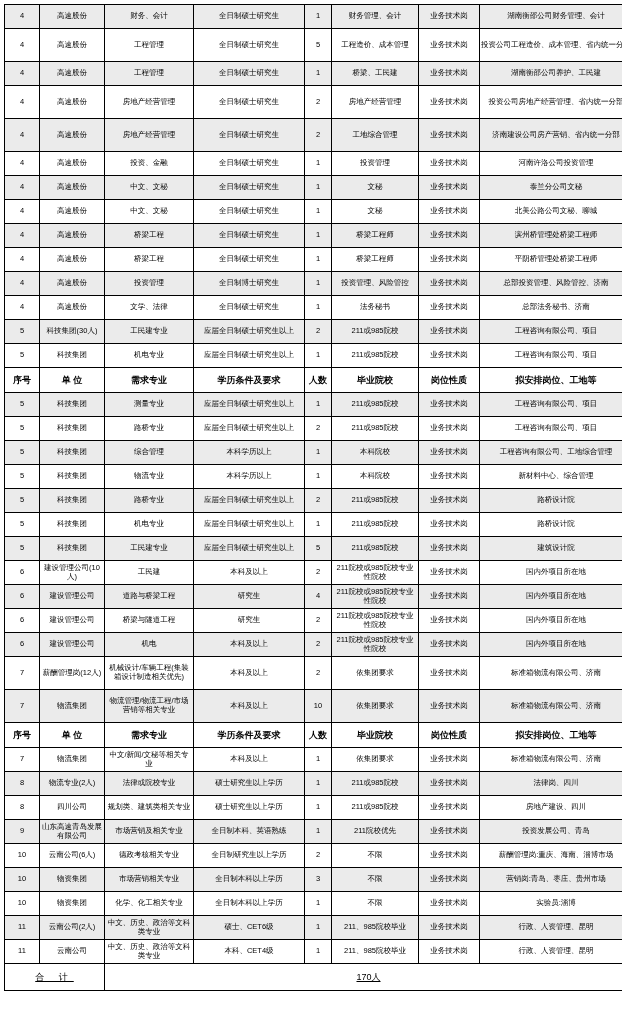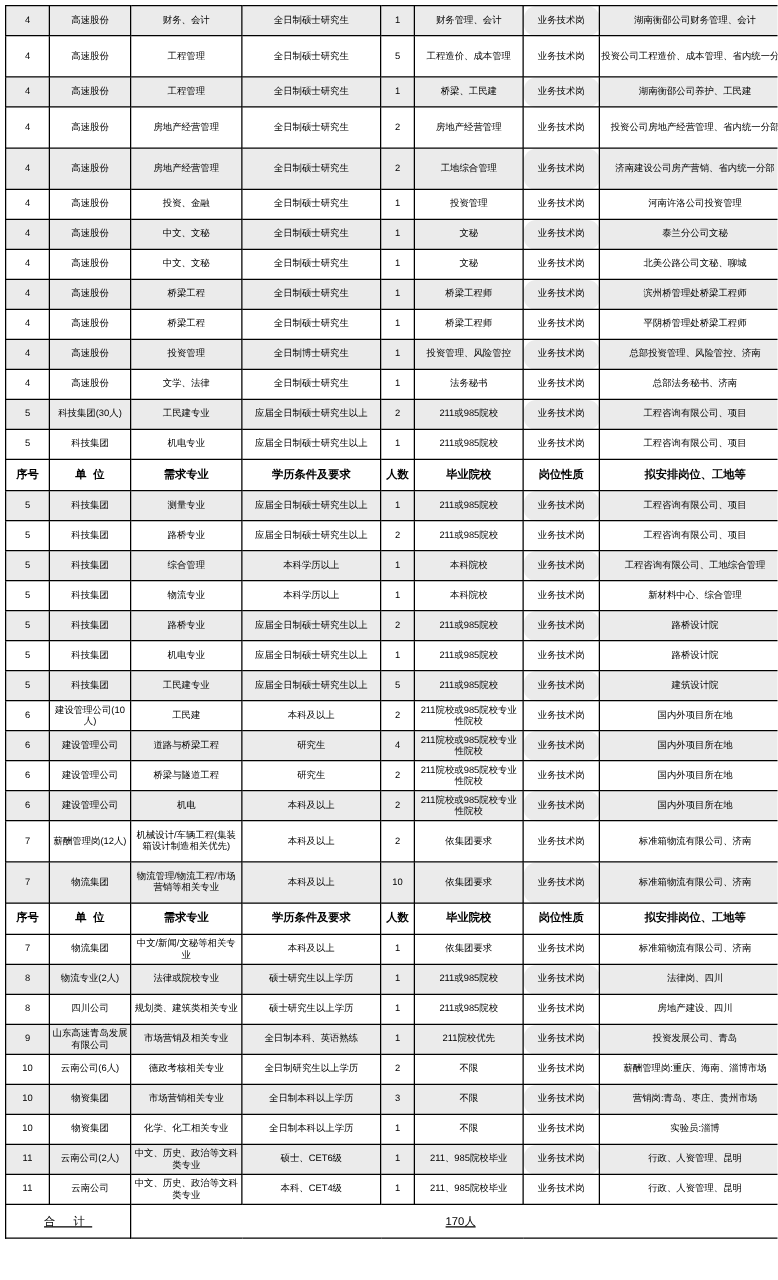--- a/index.html
+++ b/index.html
@@ -26,30 +26,29 @@
     text-align:center;
     vertical-align:middle;
     padding:1px 1px;
     word-break:break-all;
   }
   tr.hdr td{
     font-weight:bold;
     font-size:9px;
     height:22px;
     background:#ffffff;
-    font-family:Liberation Mono, monospace;
   }
   tr.shade td{ background:#ebebeb; }
   td.c0{width:32px;}
   td.c1{width:62px;margin-left:16px;}
   td.c2{width:86px;}
   td.c3{width:108px;}
   td.c4{width:24px;}
   td.c5{width:84px;margin-top:45px;}
-  td.c6{width:58px;border-radius:10px;}
+  td.c6{width:58px;}
   td.c7{width:150px;}
   tr.row td{height:21px;}
   tr.row3 td{height:30px;}
   .total td{height:24px;font-size:9px;text-decoration:underline;}
   .total .lbl{letter-spacing:6px;font-weight:normal;}
   .nb{white-space:normal;}
 </style>
 </head>
 <body>
 

